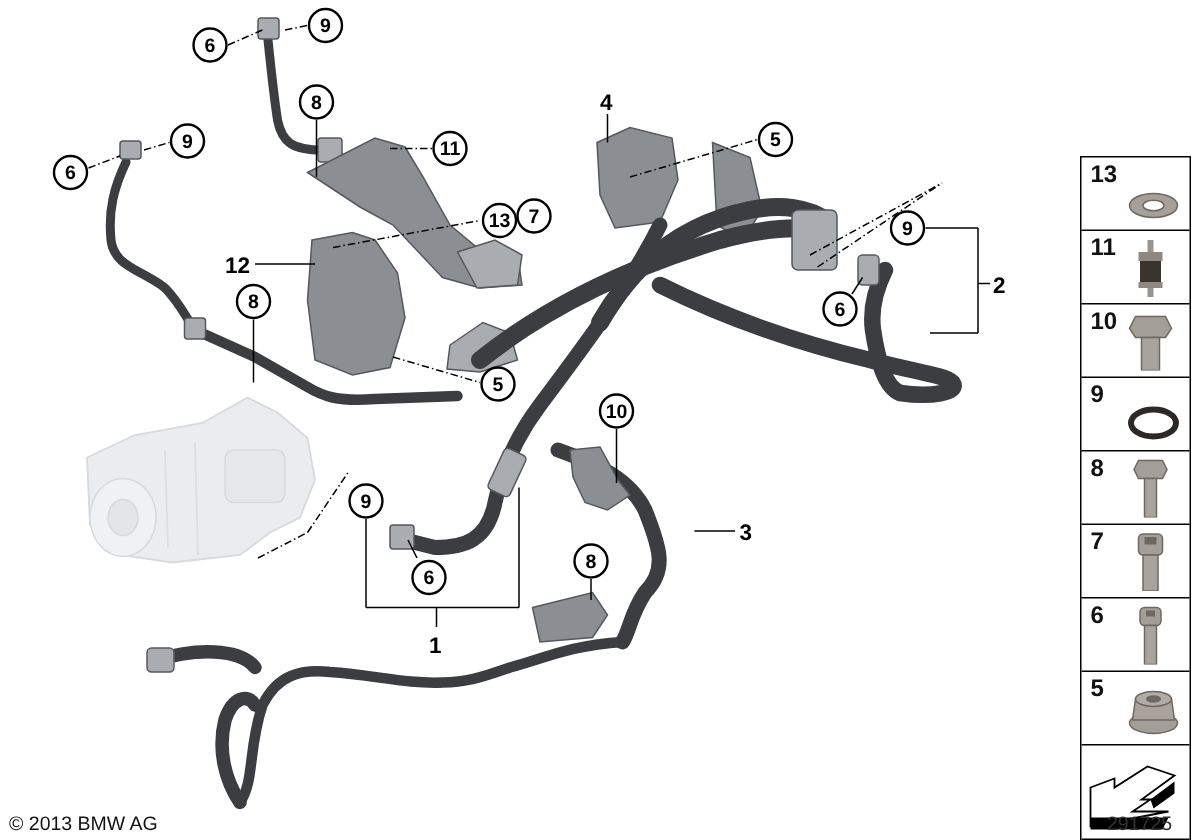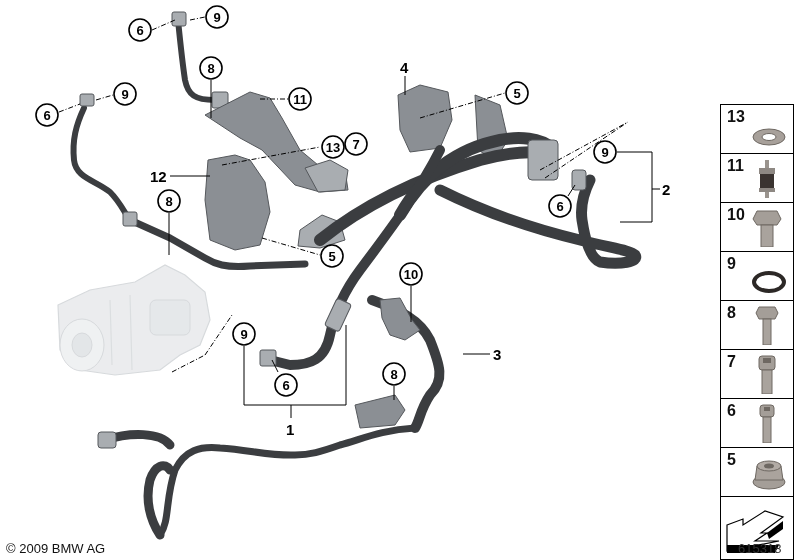--- a/index.html
+++ b/index.html
@@ -253,14 +253,14 @@
   </div>
   <div class="legend-cell" style="height:62px;">
     <svg viewBox="0 0 72 62" style="position:absolute;left:0;top:0;width:72px;height:62px;">
       <polygon points="6,28 22,22 22,28 44,14 62,20 40,36 46,36 34,44 58,44 6,54" fill="#fff" stroke="#000" stroke-width="1.2"></polygon>
       <polygon points="6,48 6,56 54,56 58,48" fill="#000"></polygon>
       <polygon points="46,36 62,24 62,32 48,42" fill="#000"></polygon>
     </svg>
   </div>
 </div>
 
-<div class="copyright">© 2009 BMW AG</div>
-<div class="docnum">615318</div>
+<div class="copyright">© 2013 BMW AG</div>
+<div class="docnum">291725</div>
 
 </body></html>

